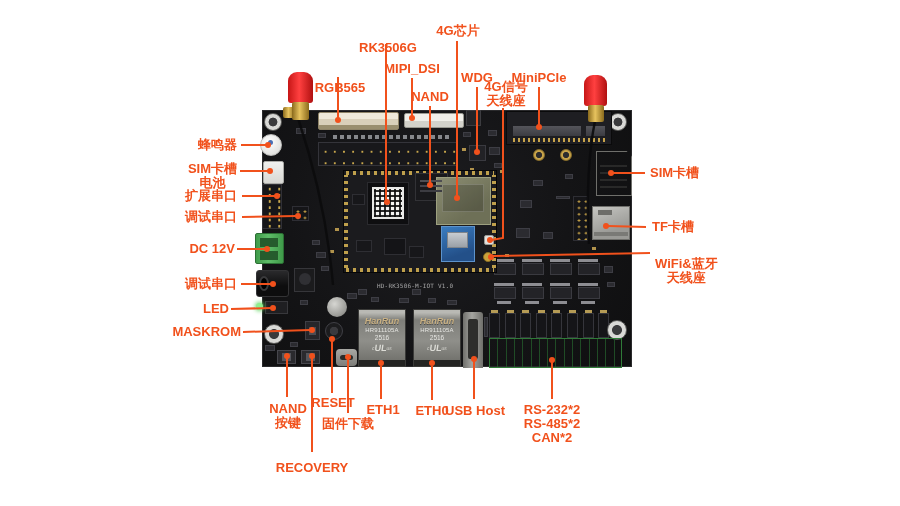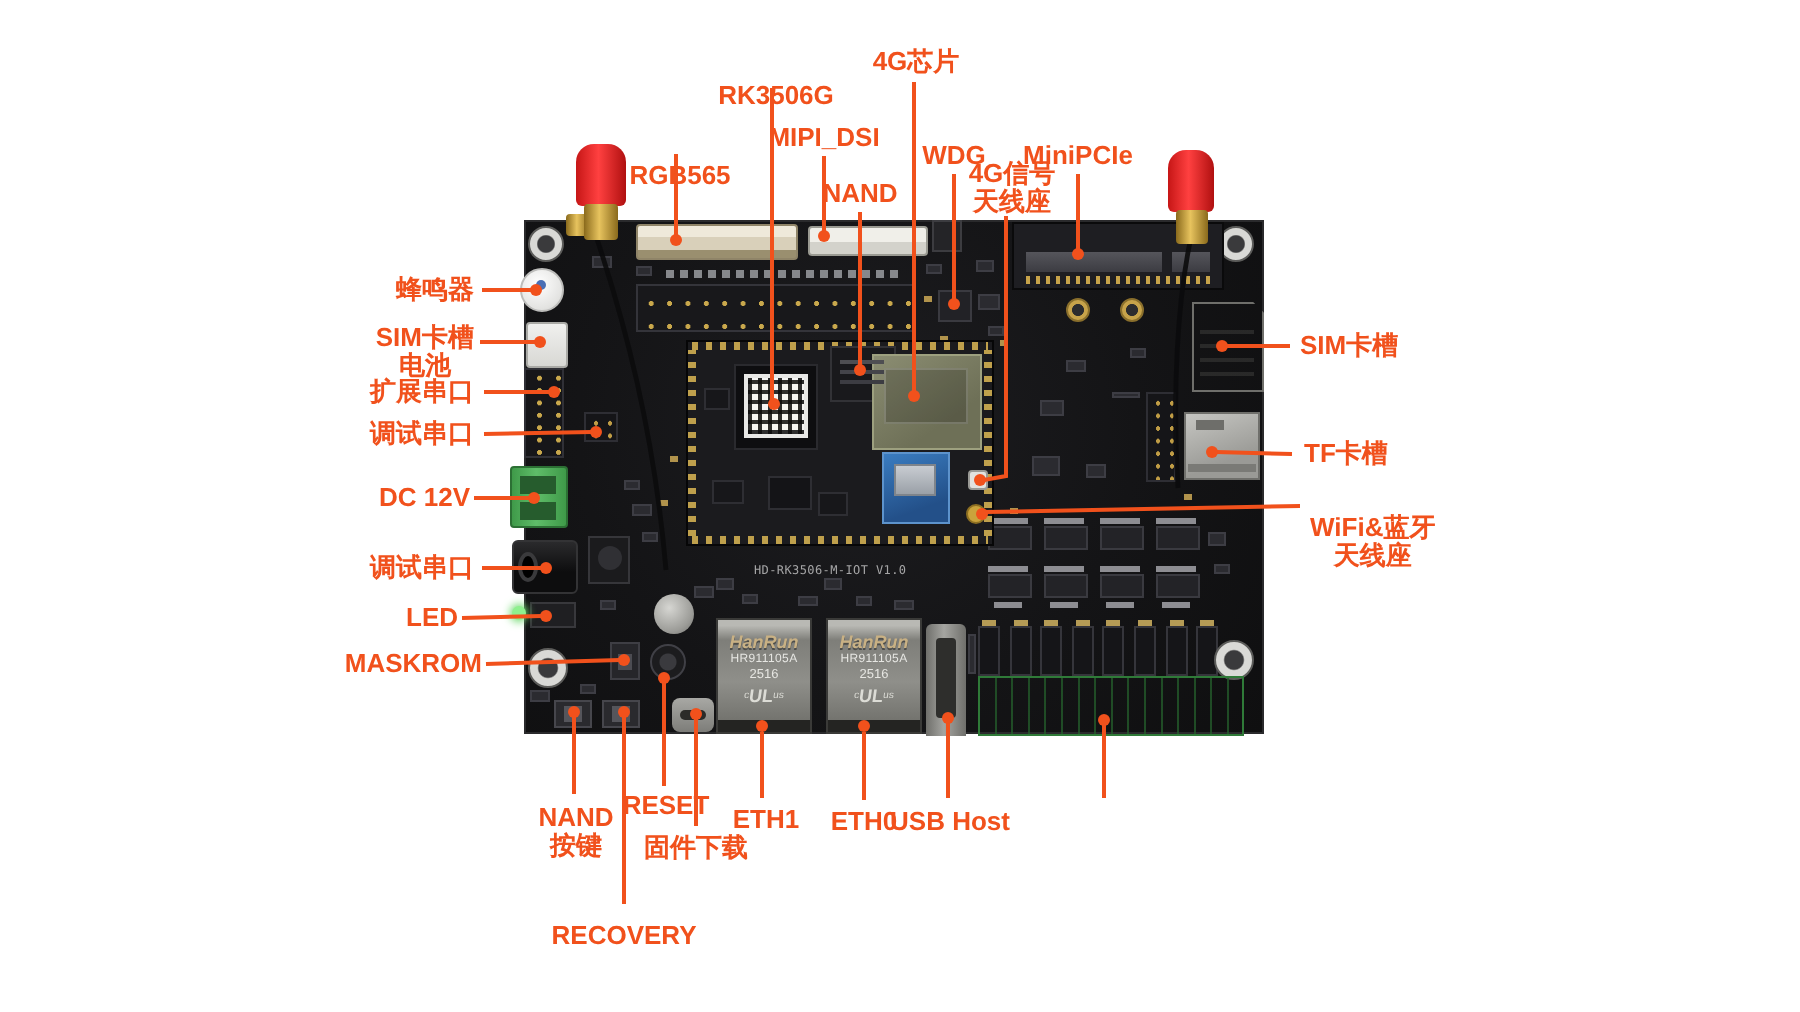--- a/index.html
+++ b/index.html
@@ -364,14 +364,19 @@
   <div class="label center" style="left:288px;top:402px;">
     <div>NAND</div>
       <div>按键</div>
   </div>
   <div class="label center" style="left:333px;top:396px;"><span>RESET</span></div>
   <div class="label center" style="left:348px;top:417px;"><span>固件下载</span></div>
   <div class="label center" style="left:312px;top:461px;"><span>RECOVERY</span></div>
   <div class="label center" style="left:383px;top:403px;"><span>ETH1</span></div>
   <div class="label center" style="left:432px;top:404px;"><span>ETH0</span></div>
   <div class="label center" style="left:475px;top:404px;"><span>USB Host</span></div>
+  <div class="label center" style="left:552px;top:403px;">
+    <div>RS-232*2</div>
+      <div>RS-485*2</div>
+      <div>CAN*2</div>
+  </div>
 
 </div>
 
 </body></html>

